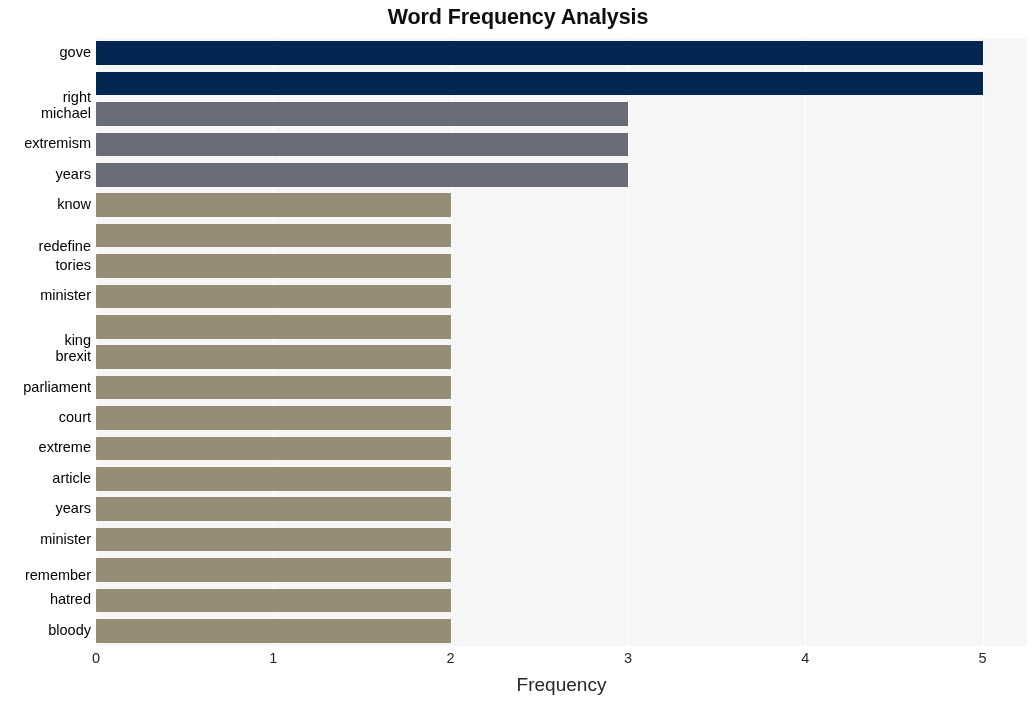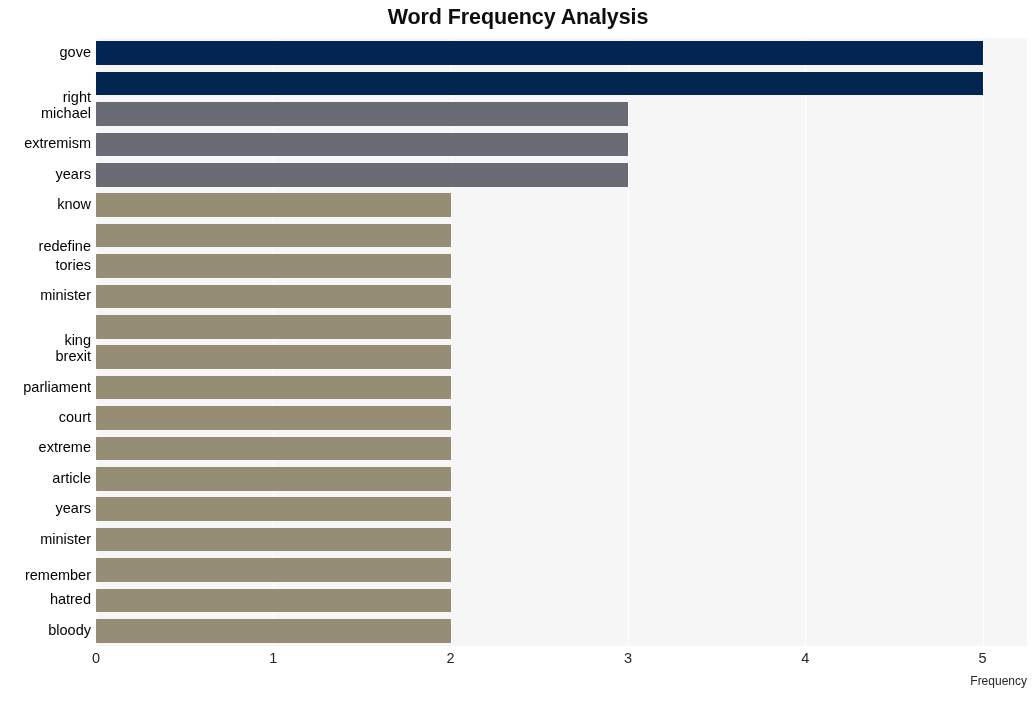--- a/index.html
+++ b/index.html
@@ -96,22 +96,22 @@
     transform: translateX(-50%);
     font-size: 14.5px;
     color: #262626;
     white-space: nowrap;
   }
   #x-axis-title {
     position: absolute;
     left: 96px;
     top: 674px;
     width: 931px;
-    text-align: right;
-    font-size: 12px;
+    text-align: center;
+    font-size: 19px;
     color: #262626;
   }
 </style>
 </head>
 <body>
 
 <div id="figure">
 
   <div id="chart-title">Word Frequency Analysis</div>
 

